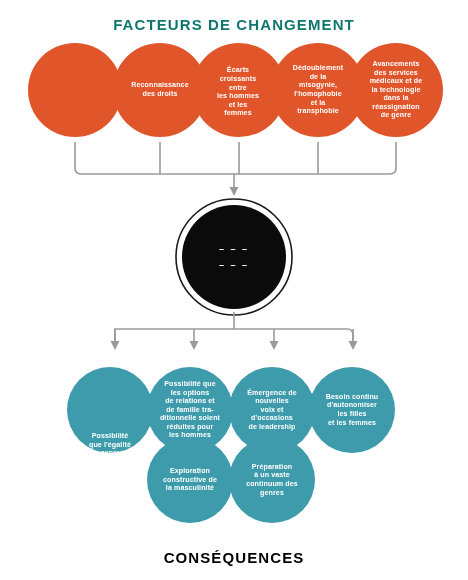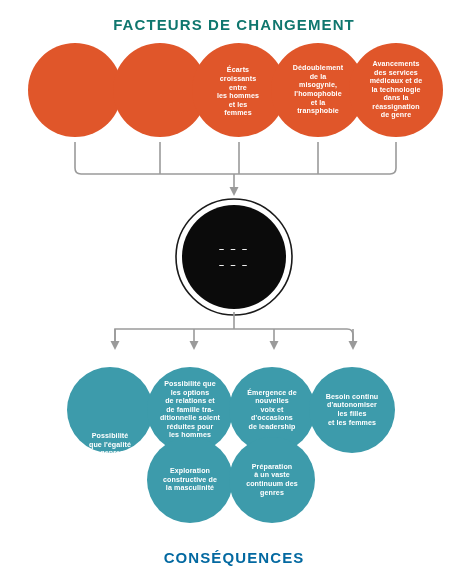--- a/index.html
+++ b/index.html
@@ -15,21 +15,21 @@
   
   .section-title{
     position:absolute;
     width:468px;
     text-align:center;
     font-weight:bold;
     font-size:15px;
     letter-spacing:1.1px;
   }
   #title-top{top:16px;color:#0f766e;}
-  #title-bottom{top:549px;color:#0369a1;}
+  #title-bottom{top:549px;color:#000000;}
 
   
   .cluster{position:absolute;left:0;}
   .cluster svg{display:block;}
 
   .bubble-text{
     position:absolute;
     color:#ffffff;
     text-align:center;
     font-size:7.1px;
@@ -76,20 +76,23 @@
       <g style="mix-blend-mode:multiply;">
         <circle cx="75" cy="52" r="47" fill="#E0562A"></circle>
         <circle cx="160" cy="52" r="47" fill="#E0562A"></circle>
         <circle cx="239" cy="52" r="47" fill="#E0562A"></circle>
         <circle cx="318" cy="52" r="47" fill="#E0562A"></circle>
         <circle cx="396" cy="52" r="47" fill="#E0562A"></circle>
       </g>
     </svg>
   </div>
 
+  <div class="bubble-text" style="left:117px;top:71px;width:86px;height:38px;">
+    <span>Reconnaissance<br>des droits</span>
+  </div>
   <div class="bubble-text" style="left:200px;top:62px;width:76px;height:56px;align-items:flex-end;">
     <span>Écarts<br>croissants<br>entre<br>les hommes<br>et les<br>femmes</span>
   </div>
   <div class="bubble-text" style="left:277px;top:62px;width:82px;height:56px;justify-content:center;">
     <span>Dédoublement<br>de la<br>misogynie,<br>l'homophobie<br>et la<br>transphobie</span>
   </div>
   <div class="bubble-text" style="left:352px;top:58px;width:88px;height:64px;justify-content:center;">
     <span>Avancements<br>des services<br>médicaux et de<br>la technologie<br>dans la<br>réassignation<br>de genre</span>
   </div>
 

